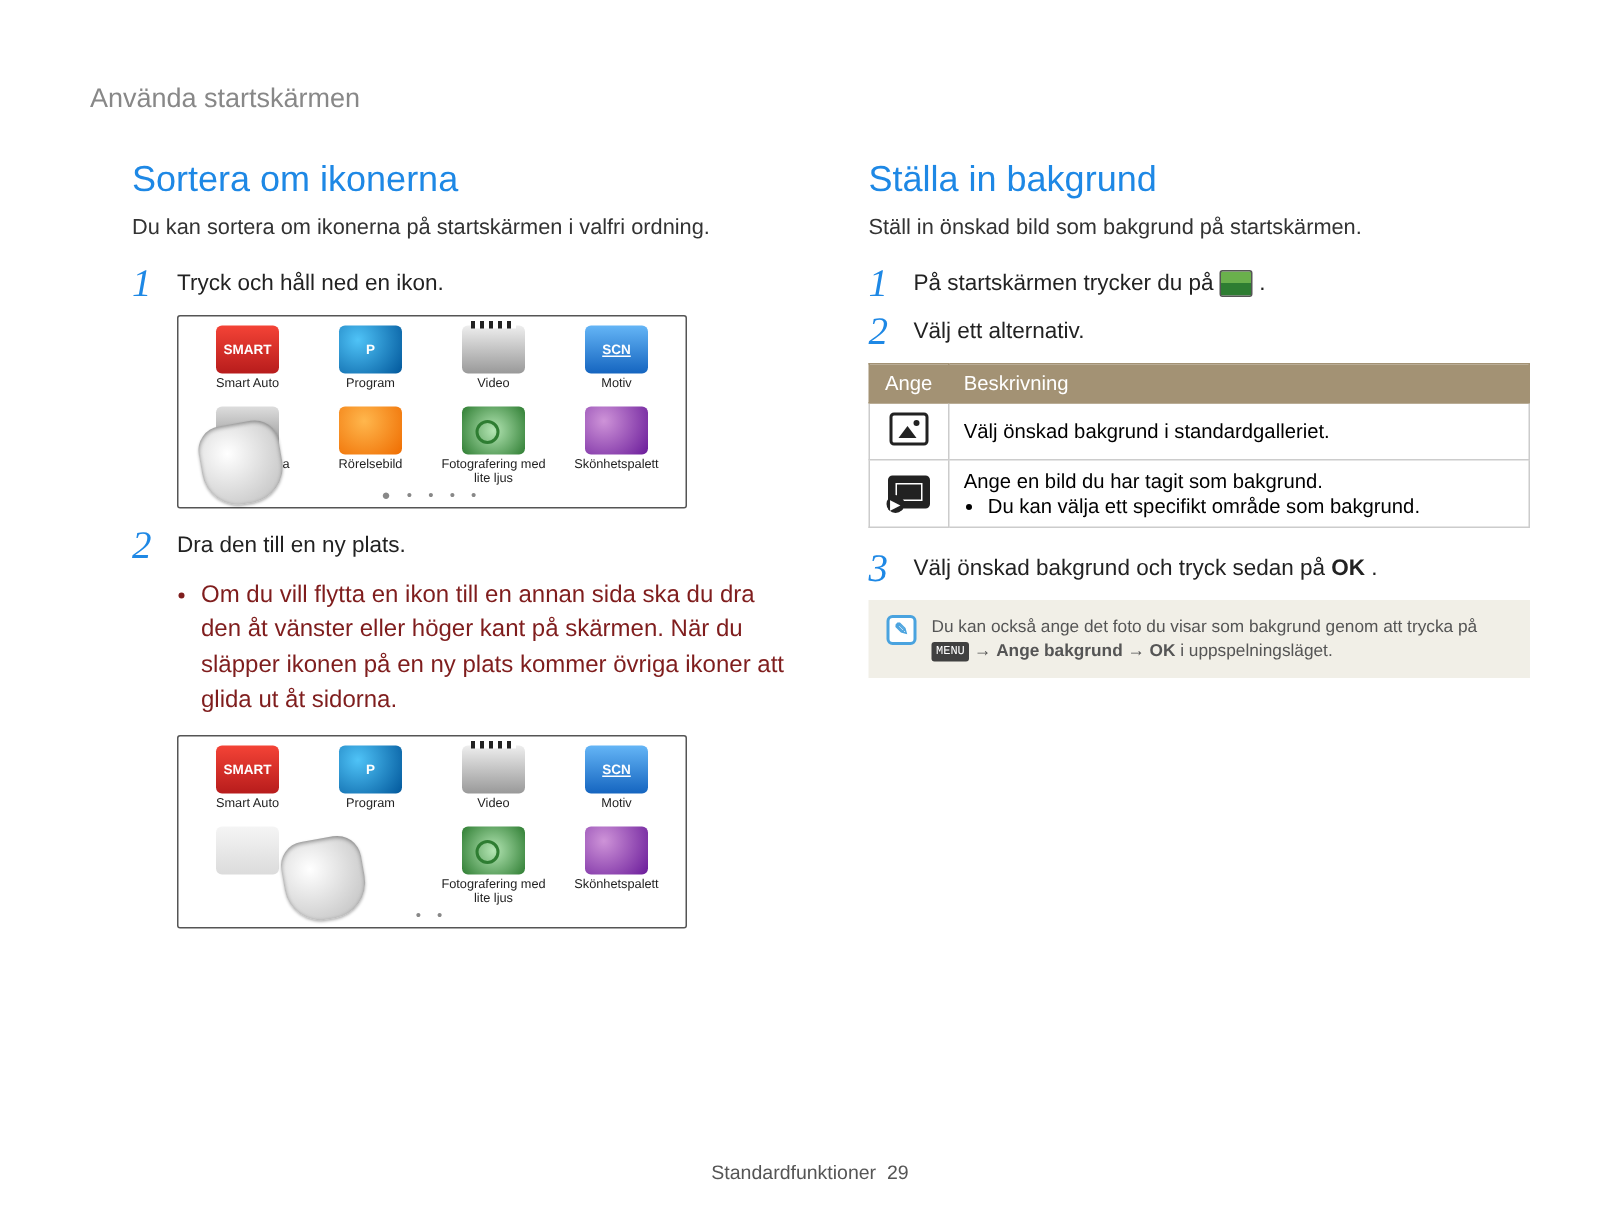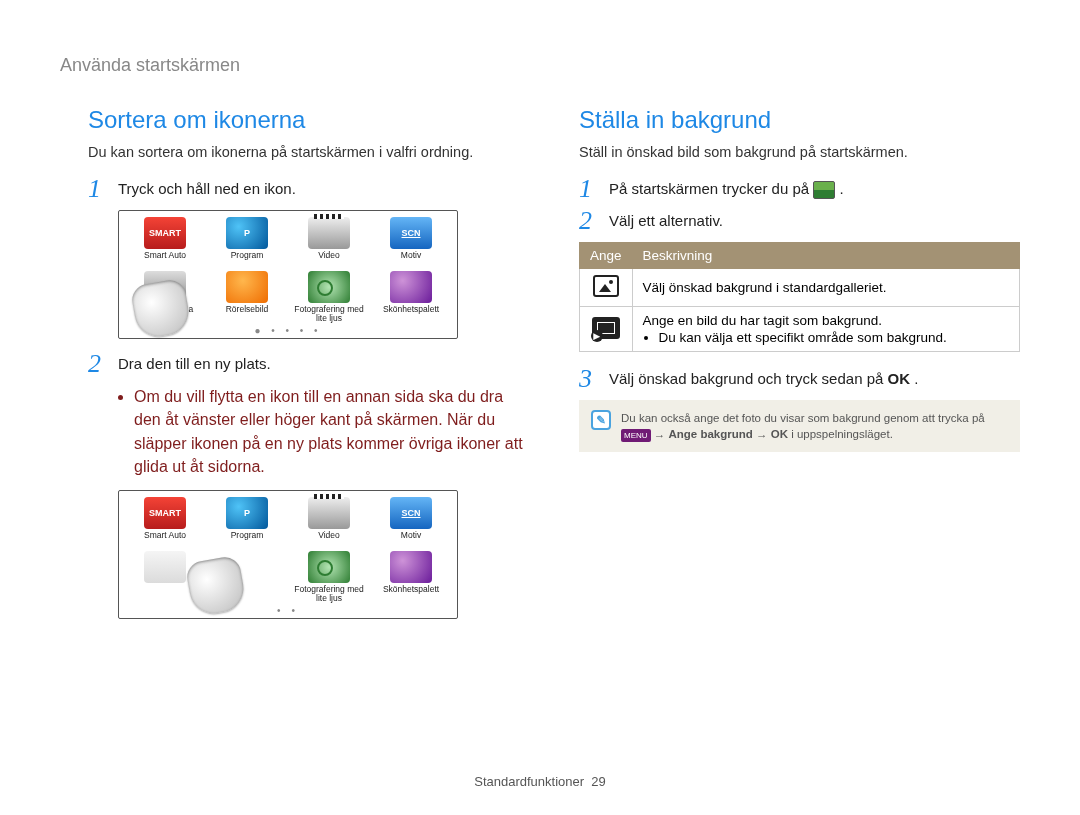--- a/index.html
+++ b/index.html
@@ -218,24 +218,25 @@
     width: 20px; height: 20px;
     border: 2px solid #4aa3df;
     border-radius: 4px;
     display:flex; align-items:center; justify-content:center;
     color:#4aa3df; font-weight:bold;
     flex-shrink: 0;
     background:#fff;
   }
   .menu-badge {
     display:inline-block;
-    background:#701a75; color:#fff;
+    background:#404040; color:#fff;
     font-size:8px; padding:1px 3px;
     border-radius:2px;
     vertical-align: middle;
+    font-family: Liberation Mono, monospace;
   }
   .footer {
     position: absolute;
     bottom: 26px;
     left: 0; right: 0;
     text-align: center;
     font-size: 13px;
     color: #555;
   }
 </style>

